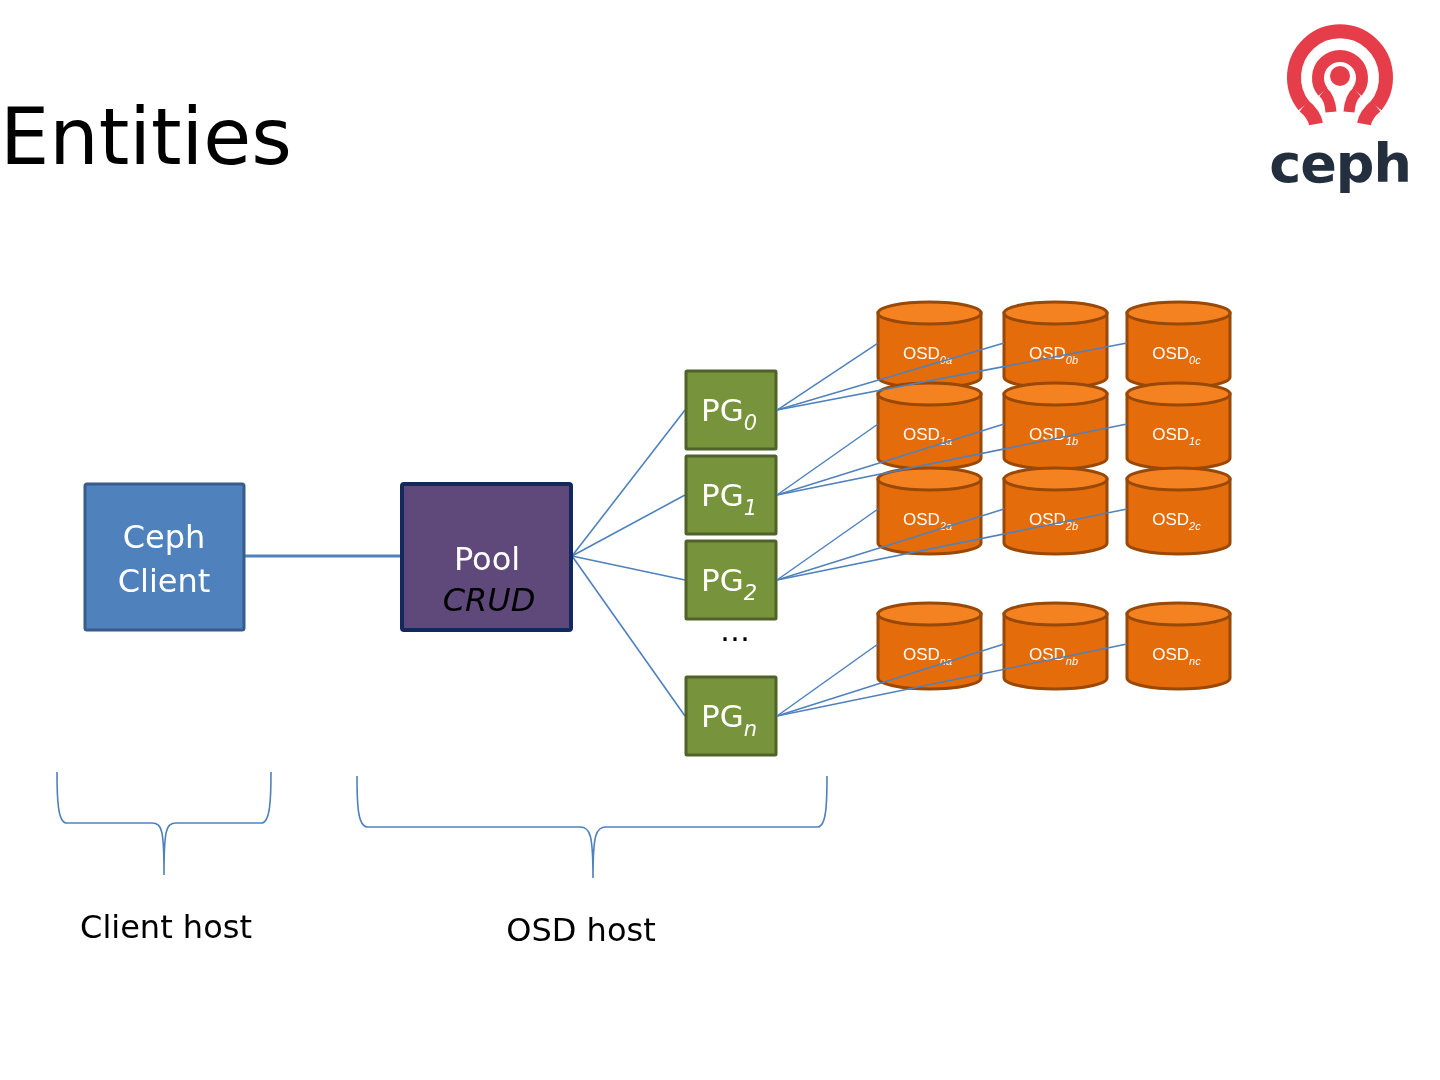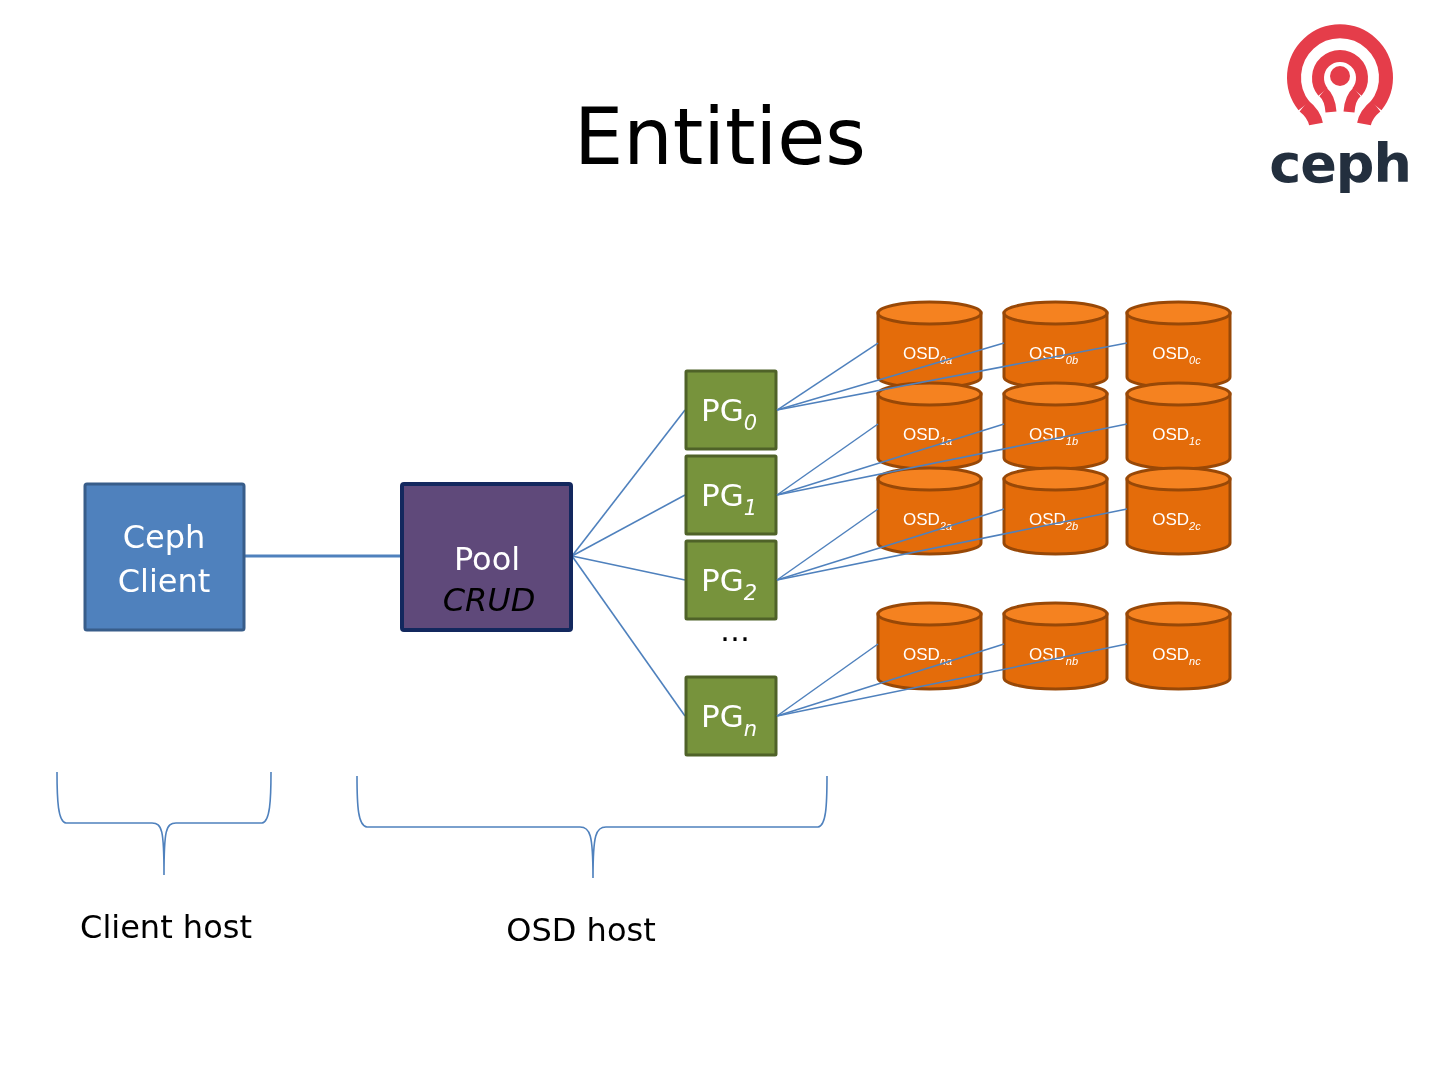--- a/index.html
+++ b/index.html
@@ -1,17 +1,17 @@
 <!DOCTYPE html>
 <html><head>
 <meta charset="utf-8">
 <style>
   html, body { margin: 0; padding: 0; background: #ffffff; }
   body { width: 1440px; height: 1080px; position: relative; overflow: hidden; font-family: "Liberation Sans", sans-serif; }
-  #title { position: absolute; left: 0; width: 1440px; top: 92px; text-align: center; font-family: "DejaVu Sans", sans-serif; font-size: 78px; color: #000; letter-spacing: 0px; }
+  #title { position: absolute; left: 0; width: 1440px; top: 92px; font-family: "DejaVu Sans", sans-serif; font-size: 78px; color: #000; letter-spacing: 0px; }
   #logo { position: absolute; left: 1268px; top: 14px; width: 150px; height: 180px; }
   #diagram { position: absolute; left: 0; top: 0; width: 1440px; height: 1080px; }
   .box-text { font-family: "DejaVu Sans", sans-serif; fill: #ffffff; }
   .osd-text { font-family: "Liberation Sans", sans-serif; fill: #ffffff; font-size: 17px; }
   .brace-label { font-family: "DejaVu Sans", sans-serif; font-size: 32px; fill: #000; }
 </style>
 </head>
 <body>
 
 <div id="title">Entities</div>

